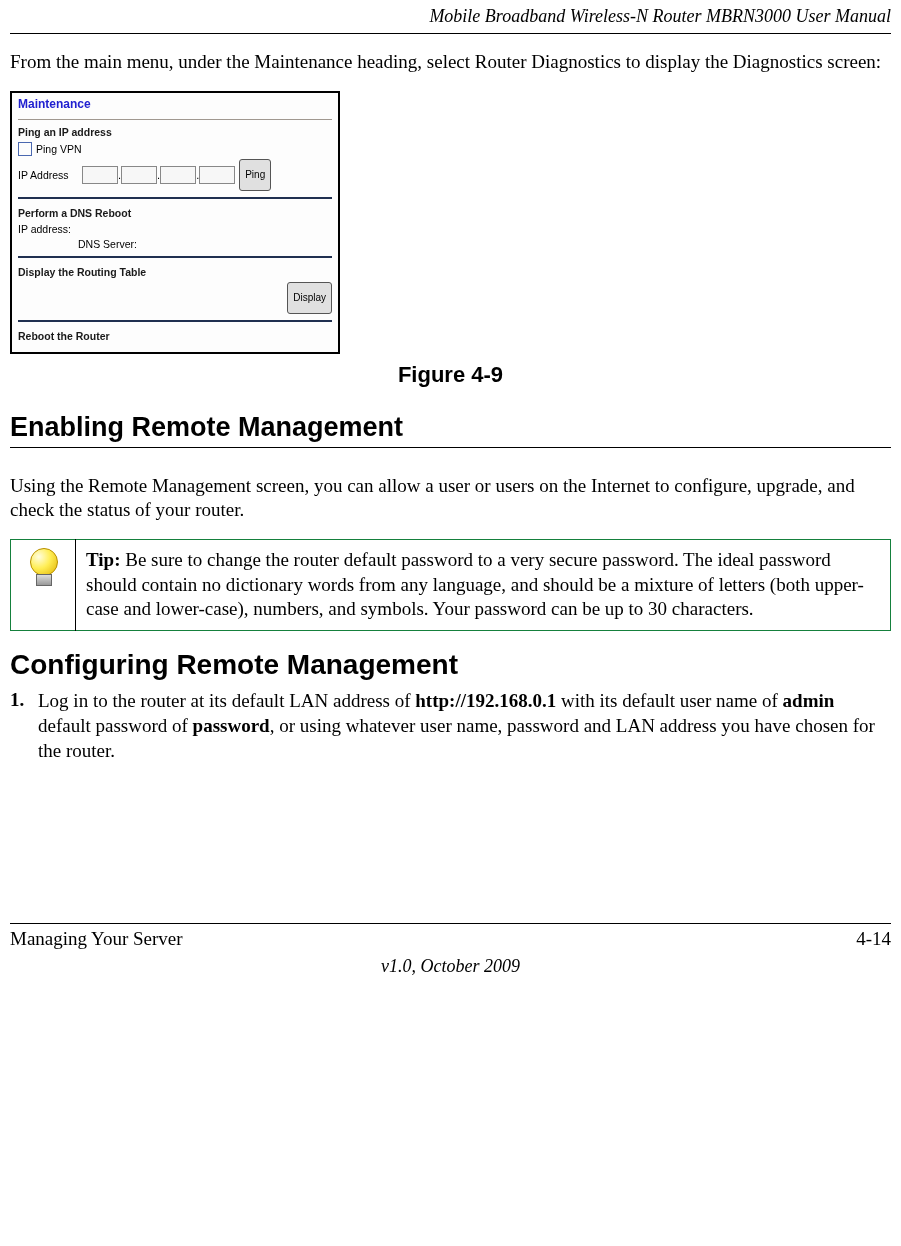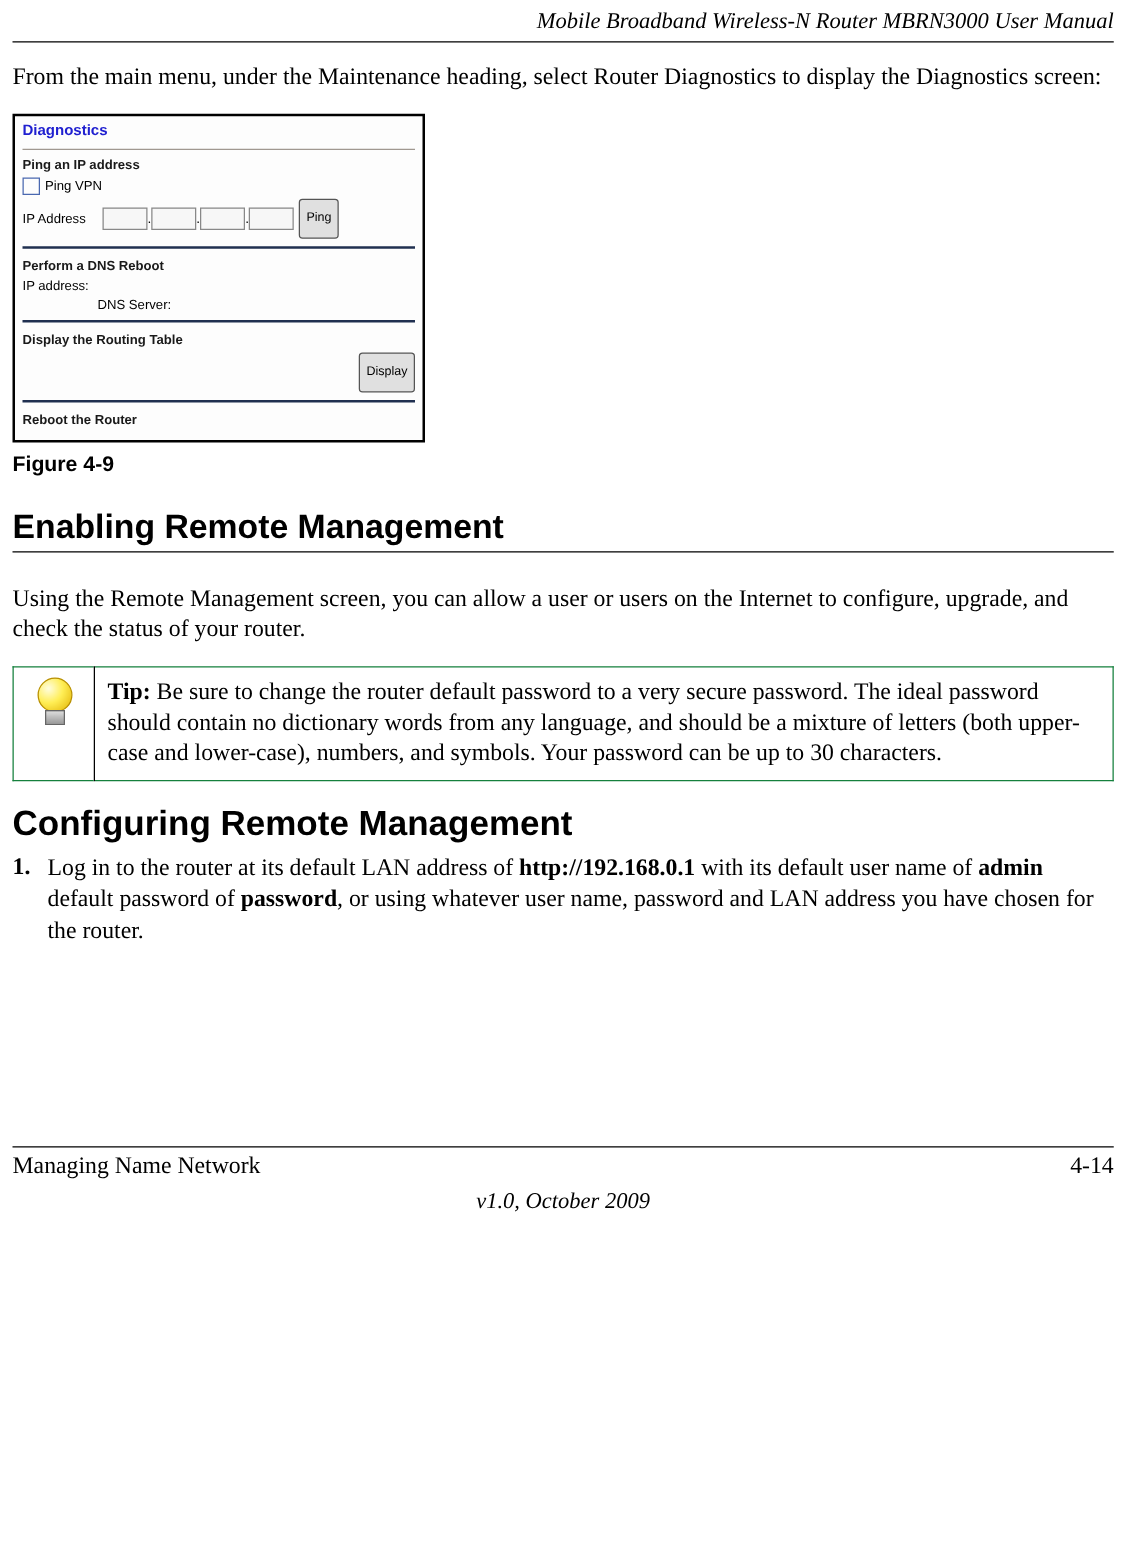--- a/index.html
+++ b/index.html
@@ -79,22 +79,23 @@
     margin-left: 4px;
   }
   .chkbox {
     width: 12px; height: 12px; border: 1px solid #4a68b0; display: inline-block;
     margin-right: 4px; vertical-align: middle;
   }
   .align-right { justify-content: flex-end; }
   .figure-caption {
     font-family: Arial, Helvetica, sans-serif;
     font-weight: bold;
-    font-size: 17px;
+    font-size: 22px;
     margin: 6px 0 24px 0;
+    text-align: center;
   }
   .h1 {
     font-family: Arial, Helvetica, sans-serif;
     font-weight: bold;
     font-size: 27px;
     margin: 8px 0 4px 0;
   }
   .h1-rule { border: none; border-top: 1.5px solid #000; margin: 4px 0 26px 0; }
   .h2 {
     font-family: Arial, Helvetica, sans-serif;
@@ -169,21 +170,21 @@
 <body>
 
 <div class="page-wrap">
 
   <div class="running-header">Mobile Broadband Wireless-N Router MBRN3000 User Manual</div>
   <hr class="hr-thin">
 
   <p class="body-text">From the main menu, under the Maintenance heading, select Router Diagnostics to display the Diagnostics screen:</p>
 
   <div class="figure-frame">
-    <div class="diag-title">Diagnostics</div>
+    <div class="diag-title">Maintenance</div>
     <div class="sec-rule"></div>
 
     <div class="sec-head">Ping an IP address</div>
     <div class="row">
       <span class="chkbox"></span>
       <span class="lbl">Ping VPN</span>
     </div>
     <div class="row">
       <span class="lbl" style="width:60px;">IP Address</span>
       <input class="ip-input" style="">
@@ -243,19 +244,19 @@
   <div class="numbered-item">
     <div class="num">1.</div>
     <div class="txt">
       <span>Log in to the router at its default LAN address of </span><b>http://192.168.0.1</b><span> with its default user name of </span><b>admin</b><span> default password of </span><b>password</b><span>, or using whatever user name, password and LAN address you have chosen for the router.</span>
     </div>
   </div>
 
   <div class="footer-block">
     <hr class="footer-rule">
     <div class="footer-row">
-      <span>Managing Name Network</span>
+      <span>Managing Your Server</span>
       <span>4-14</span>
     </div>
     <div class="footer-center">v1.0, October 2009</div>
   </div>
 
 </div>
 
 </body></html>

